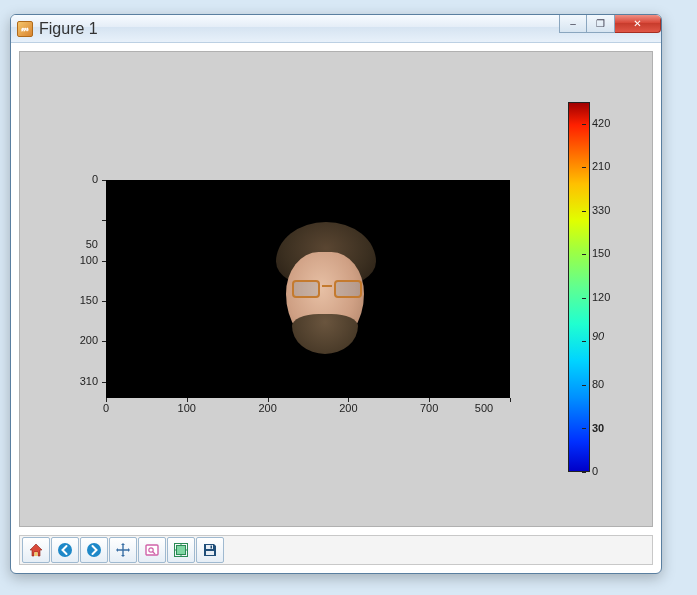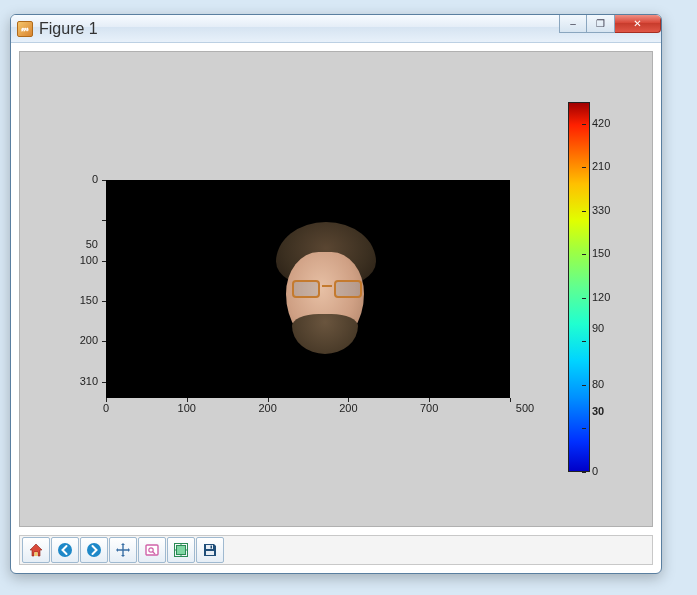--- a/index.html
+++ b/index.html
@@ -229,25 +229,25 @@
       </div>
 
       <div id="yticks"></div>
 
       <div id="xticks"></div>
 
       <div class="colorbar"></div>
       <div class="cbtick-container" id="cbticks">
           <div class="cbtick" style="top: 363px;">0</div>
           <div class="cbtick-mark" style="top: 370px; left: -10px;"></div>
-          <div class="cbtick" style="top: 303px; font-weight: bold;">30</div>
+          <div class="cbtick" style="top: 320px; font-weight: bold;">30</div>
           <div class="cbtick-mark" style="top: 326.471px; left: -10px;"></div>
           <div class="cbtick" style="top: 275.941px;">80</div>
           <div class="cbtick-mark" style="top: 282.941px; left: -10px;"></div>
-          <div class="cbtick" style="top: 220px;">90</div>
+          <div class="cbtick" style="top: 228px; font-style: italic;">90</div>
           <div class="cbtick-mark" style="top: 239.412px; left: -10px;"></div>
           <div class="cbtick" style="top: 188.882px;">120</div>
           <div class="cbtick-mark" style="top: 195.882px; left: -10px;"></div>
           <div class="cbtick" style="top: 145.353px;">150</div>
           <div class="cbtick-mark" style="top: 152.353px; left: -10px;"></div>
           <div class="cbtick" style="top: 101.824px;">330</div>
           <div class="cbtick-mark" style="top: 108.824px; left: -10px;"></div>
           <div class="cbtick" style="top: 58.2941px;">210</div>
           <div class="cbtick-mark" style="top: 65.2941px; left: -10px;"></div>
           <div class="cbtick" style="top: 14.7647px;">420</div>
@@ -268,21 +268,21 @@
         <div class="xtick" style="left: 86px;">0</div>
         <div class="tickmark-x" style="left: 86px; top: 346px;"></div>
         <div class="xtick" style="left: 166.8px;">100</div>
         <div class="tickmark-x" style="left: 166.8px; top: 346px;"></div>
         <div class="xtick" style="left: 247.6px;">200</div>
         <div class="tickmark-x" style="left: 247.6px; top: 346px;"></div>
         <div class="xtick" style="left: 328.4px;">200</div>
         <div class="tickmark-x" style="left: 328.4px; top: 346px;"></div>
         <div class="xtick" style="left: 409.2px;">700</div>
         <div class="tickmark-x" style="left: 409.2px; top: 346px;"></div>
-        <div class="xtick" style="left: 505px;">500</div>
+        <div class="xtick" style="left: 464px;">500</div>
         <div class="tickmark-x" style="left: 490px; top: 346px;"></div>
       </div>
   </div>
 
   <div class="toolbar">
     <div class="tool-btn" title="Home">
       <svg viewBox="0 0 16 16">
           <path d="M8 2 L14 8 L12 8 L12 14 L10 14 L10 10 L6 10 L6 14 L4 14 L4 8 L2 8 Z" fill="#d9493a" stroke="#8a1f14" stroke-width="0.6"></path>
           <rect x="6.5" y="10" width="3" height="4" fill="#f4c96a"></rect>
         </svg>

